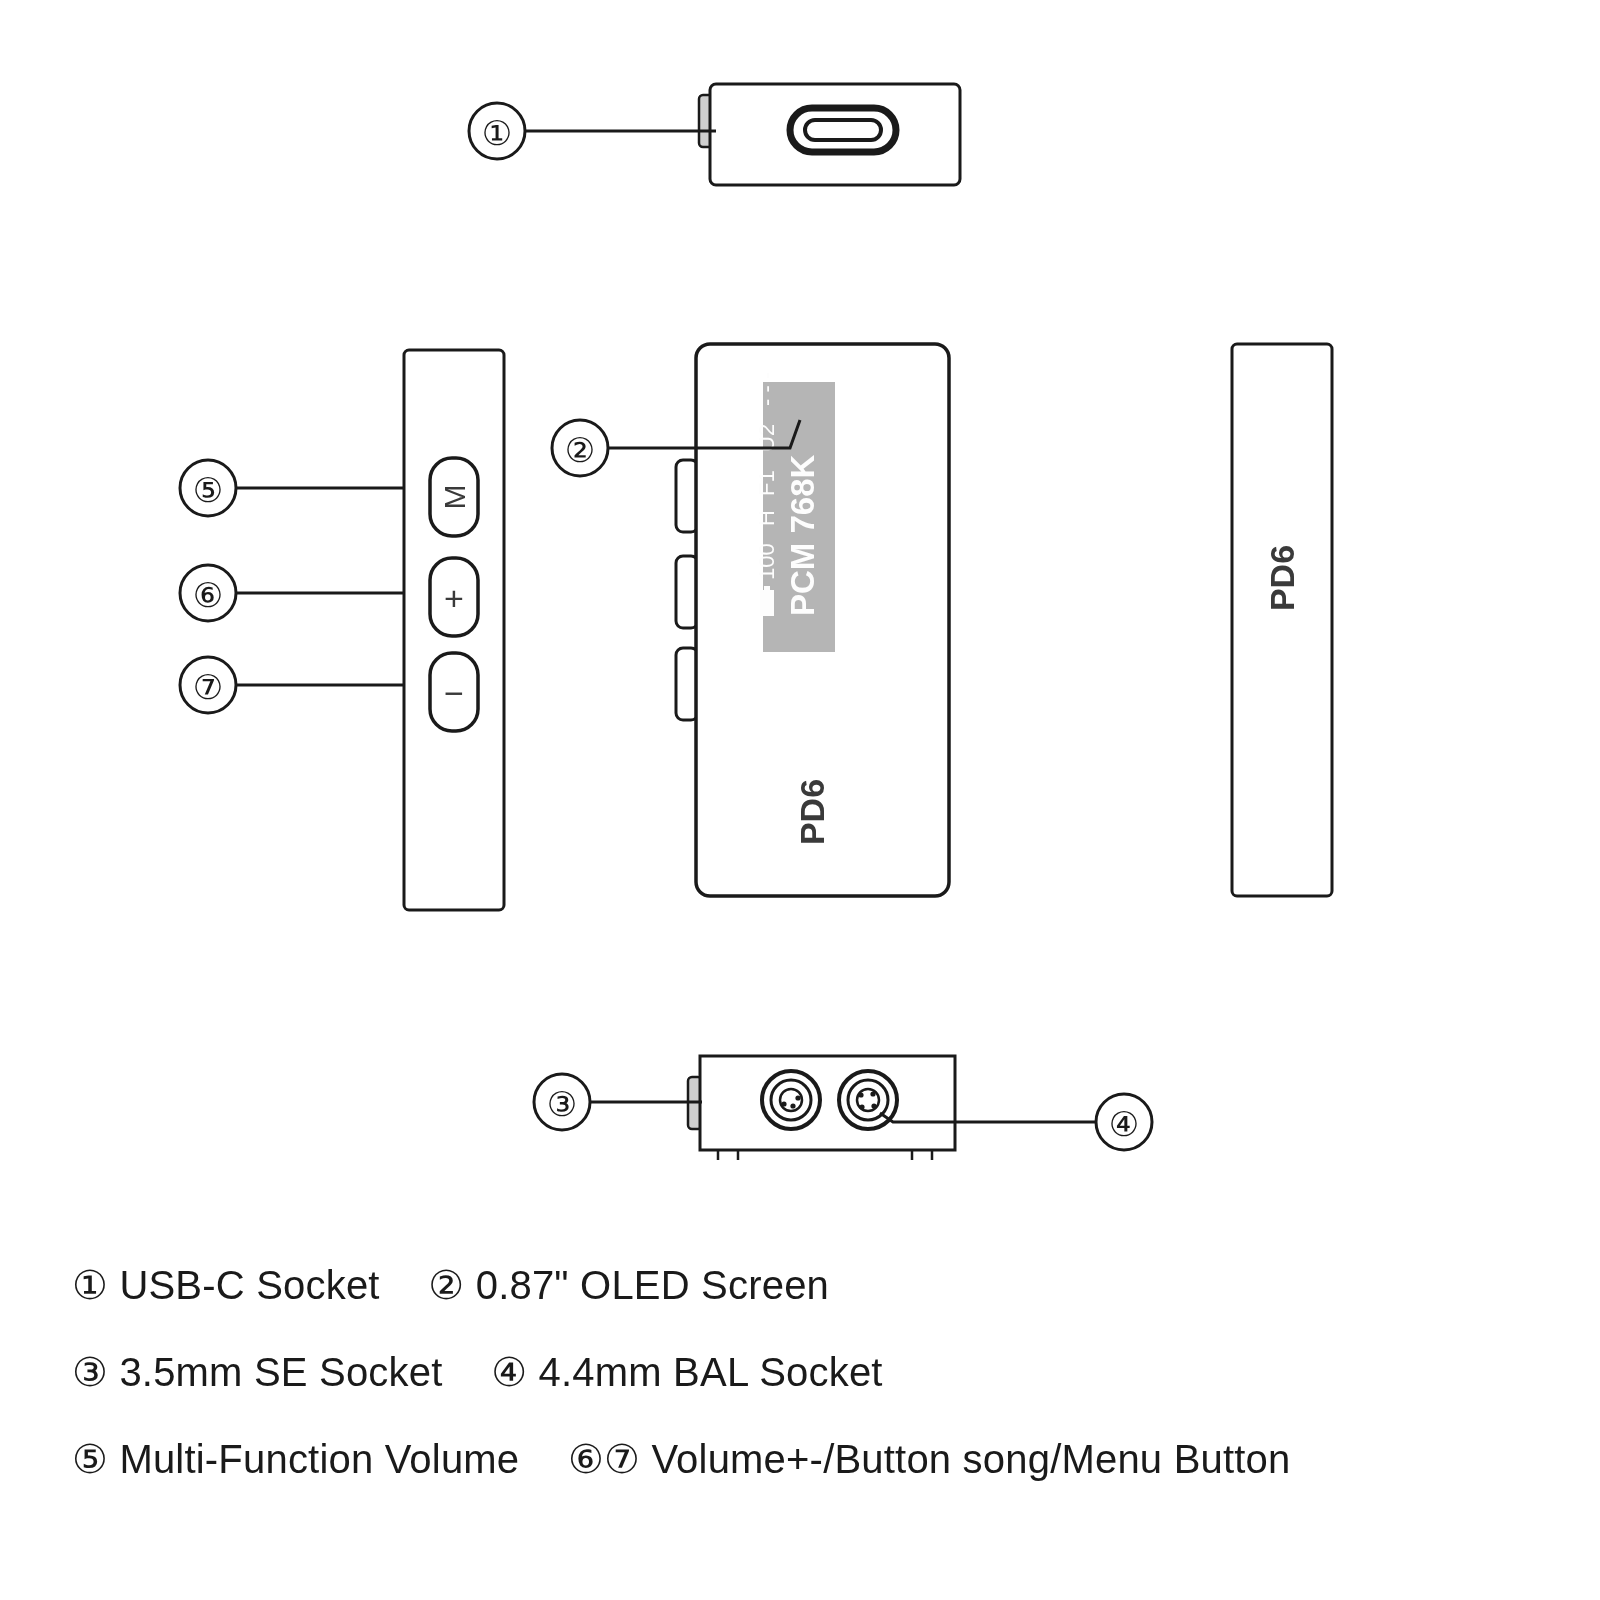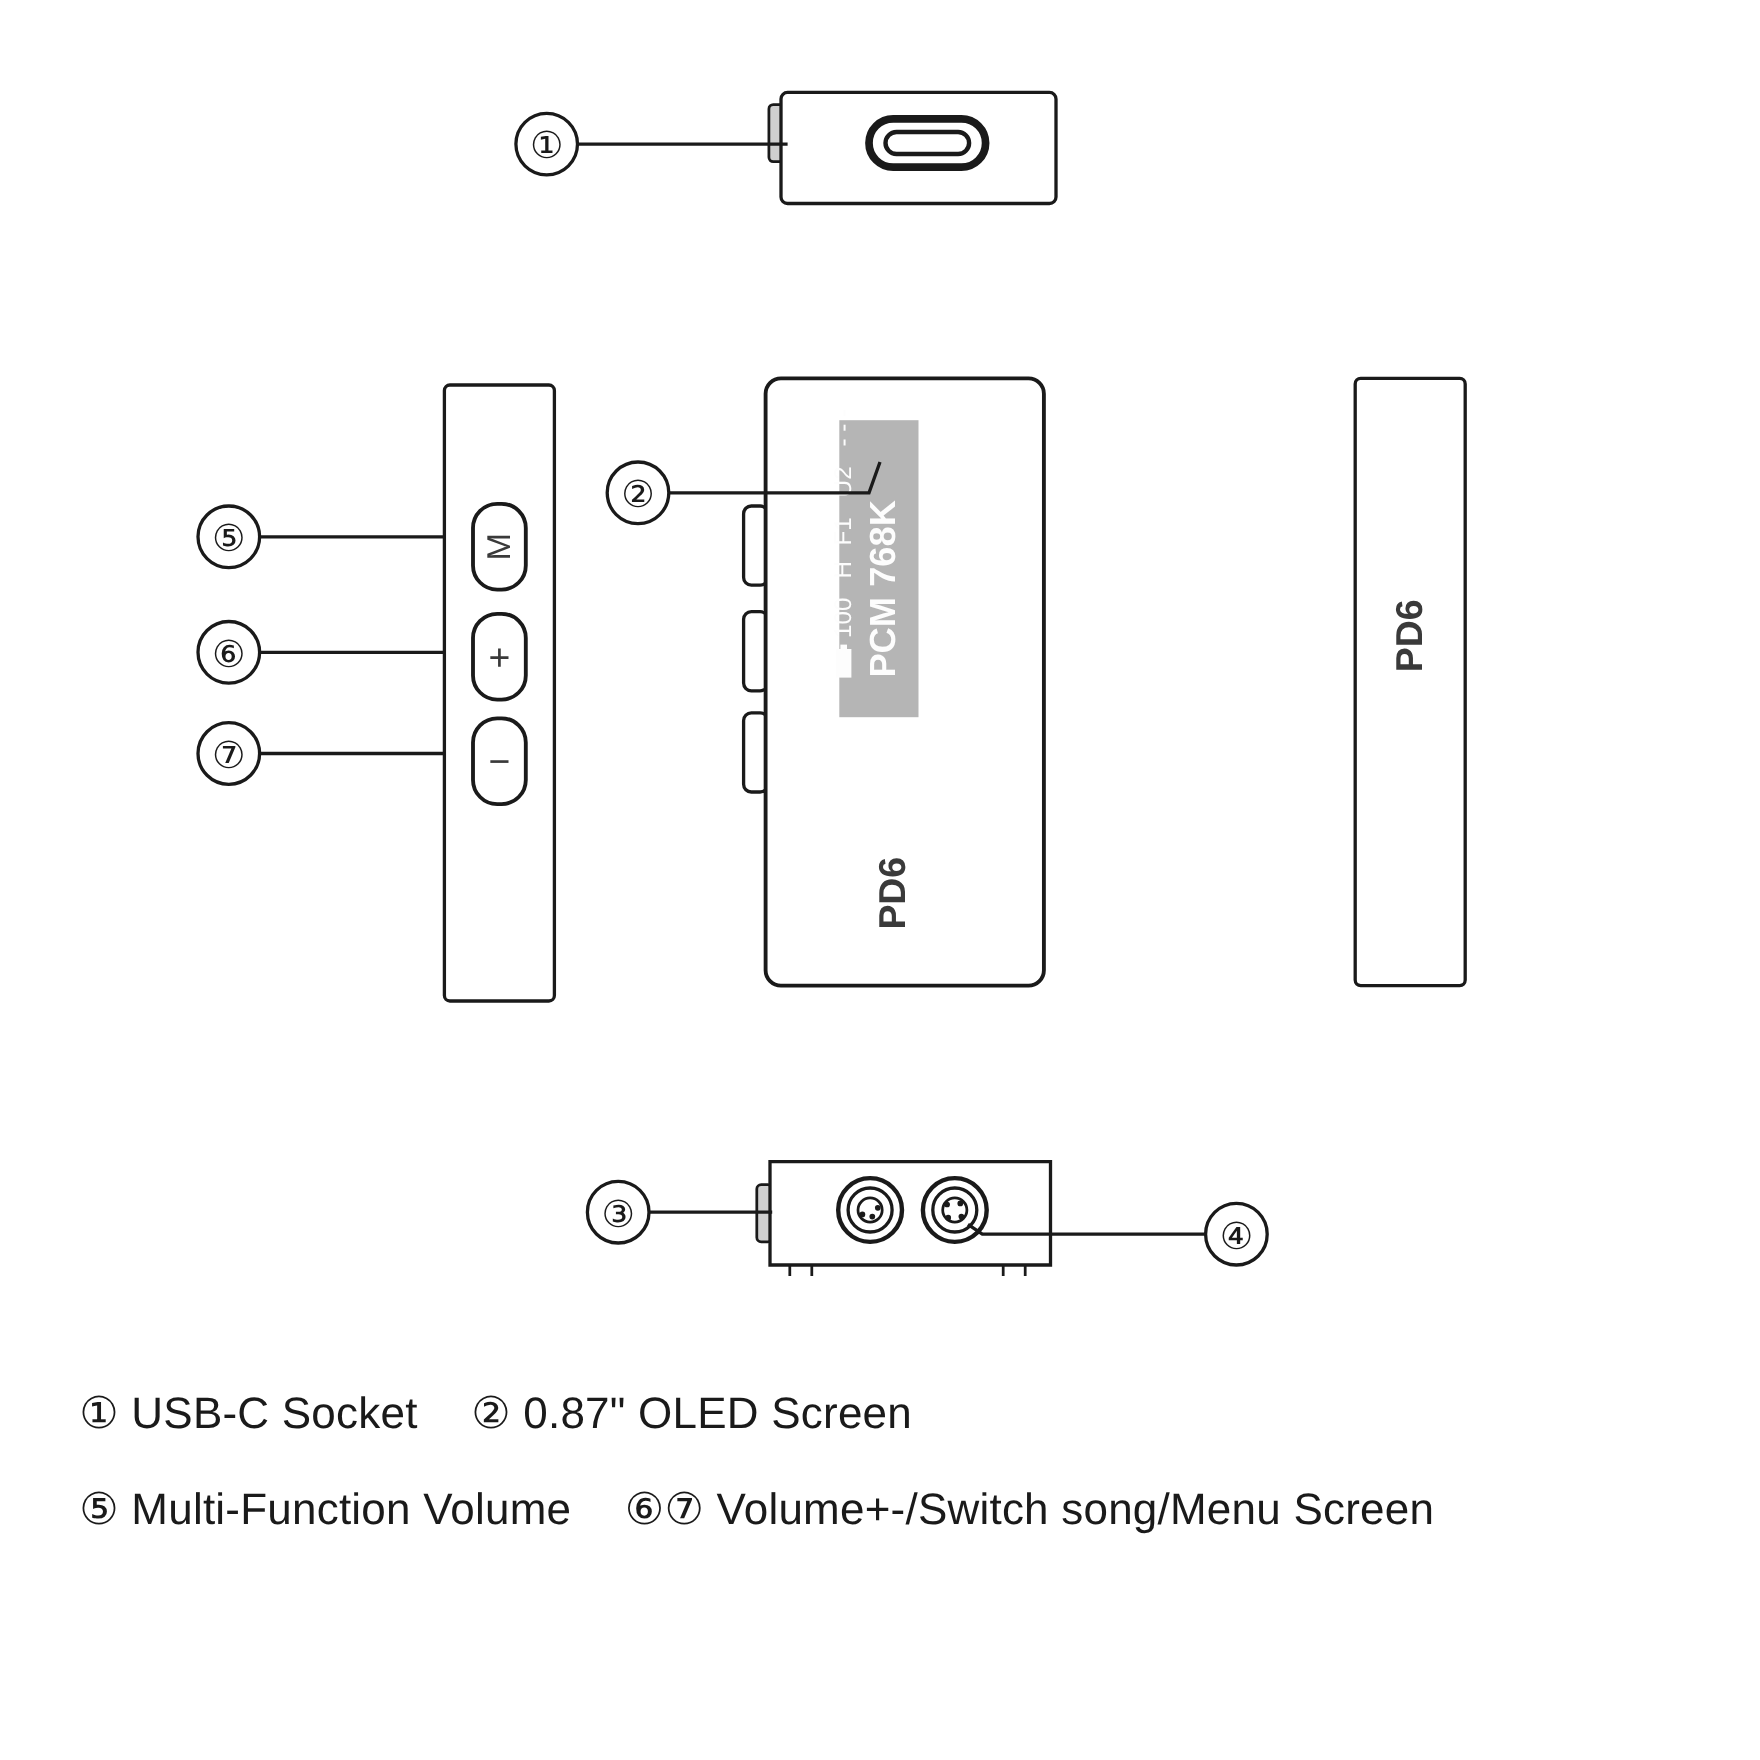--- a/index.html
+++ b/index.html
@@ -191,22 +191,27 @@
   </svg>
 
   <div class="legend">
 
     <div class="legend-row">
       <span class="legend-item"><span>①</span> <span>USB-C Socket</span></span>
       <span class="gap-m"></span>
       <span class="legend-item"><span>②</span> <span>0.87" OLED Screen</span></span>
     </div>
 
+    <div class="legend-row">
+      <span class="legend-item"><span>③</span> <span>3.5mm SE Socket</span></span>
+      <span class="gap-m"></span>
+      <span class="legend-item"><span>④</span> <span>4.4mm BAL Socket</span></span>
+    </div>
 
     <div class="legend-row">
       <span class="legend-item"><span>⑤</span> <span>Multi-Function Volume</span></span>
       <span class="gap-m"></span>
-      <span class="legend-item"><span>⑥⑦</span> <span>Volume+-/Switch song/Menu Screen</span></span>
+      <span class="legend-item"><span>⑥⑦</span> <span>Volume+-/Button song/Menu Button</span></span>
     </div>
 
   </div>
 
 </div>
 
 </body></html>

